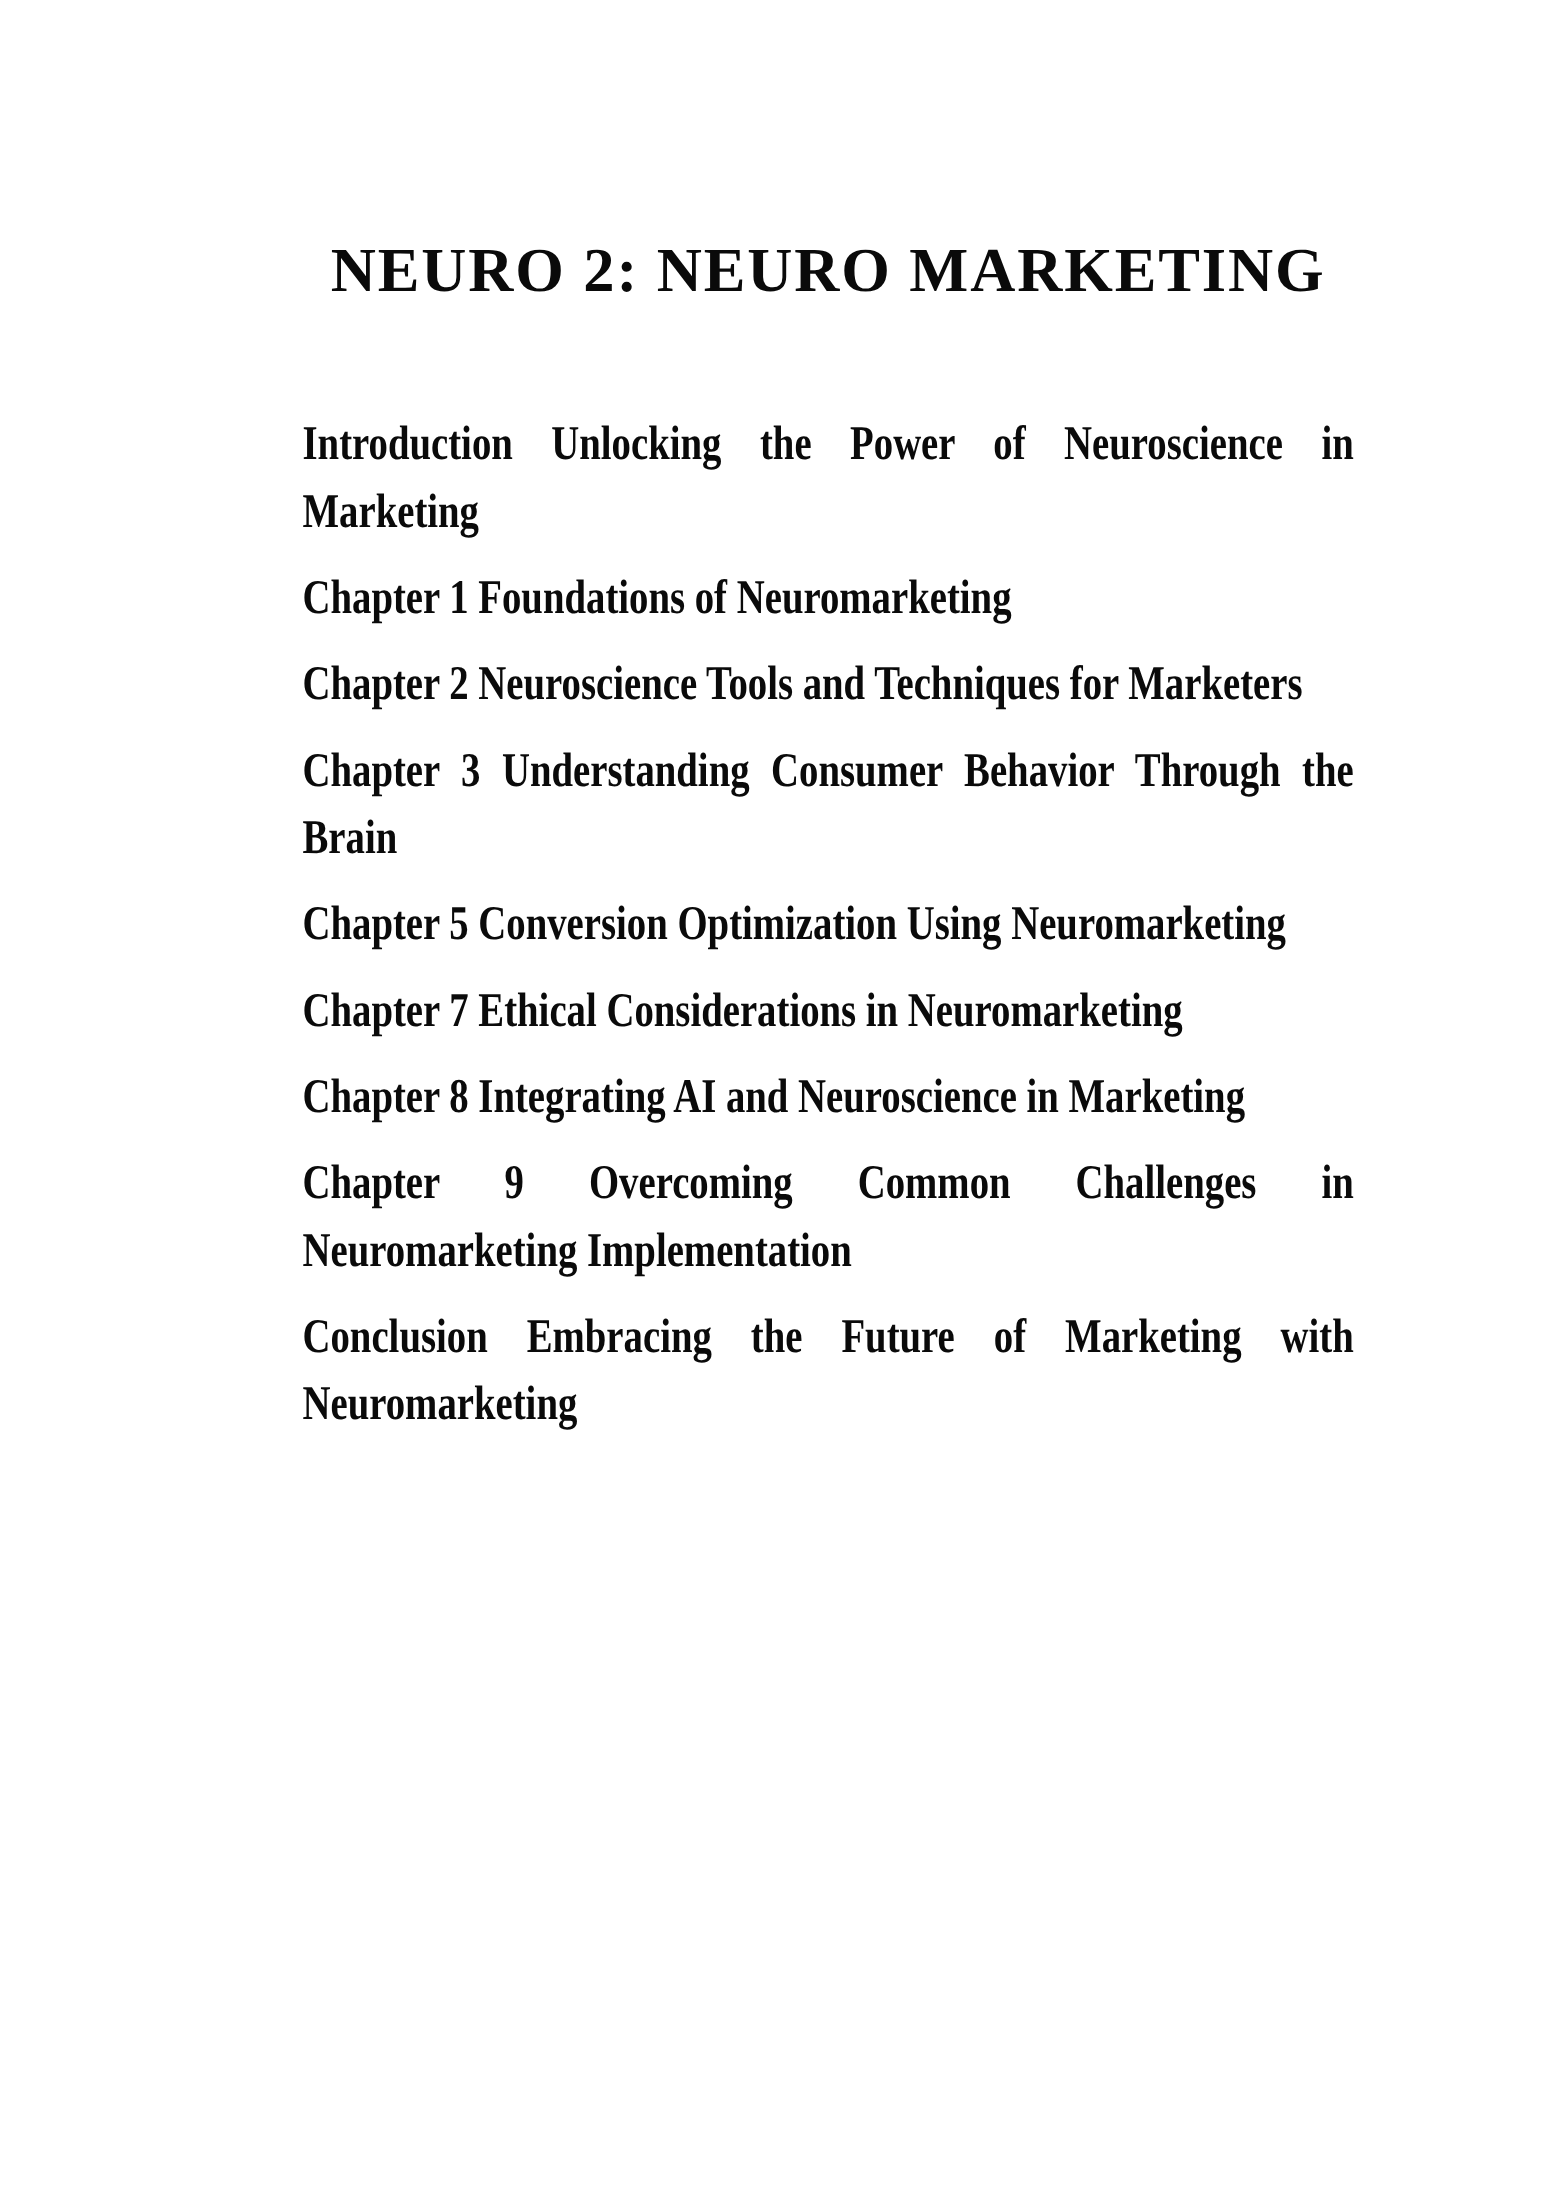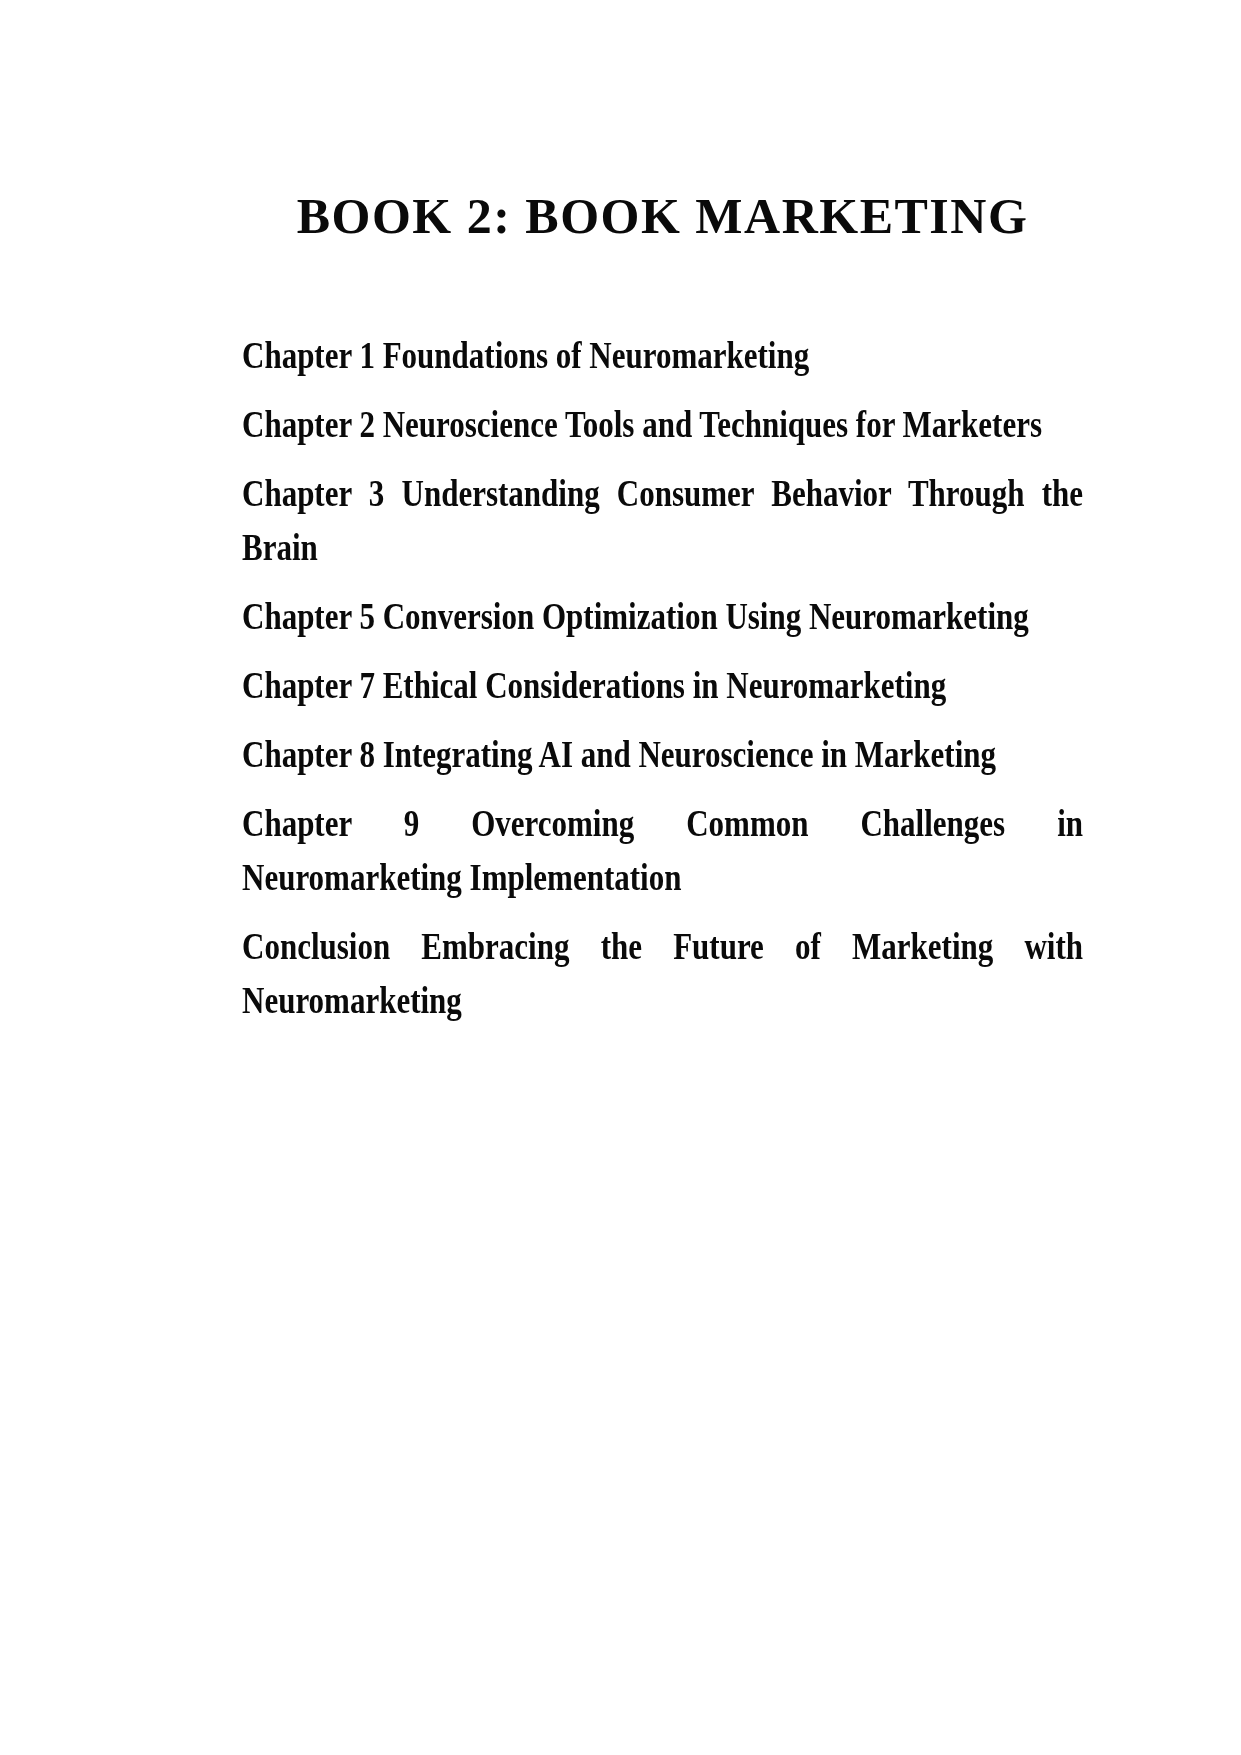--- a/index.html
+++ b/index.html
@@ -48,24 +48,28 @@
   .tl.just {
     text-align: justify;
     text-align-last: justify;
   }
 </style>
 </head>
 <body>
 
 <div class="page">
 
-  <h1 class="doc-title">BOOK 2: BOOK MARKETING</h1>
+  <h1 class="doc-title">NEURO 2: NEURO MARKETING</h1>
 
   <div class="toc">
 
+    <p class="toc-entry">
+      <span class="tl just">Introduction Unlocking the Power of Neuroscience in</span>
+      <span class="tl">Marketing</span>
+    </p>
 
     <p class="toc-entry">
       <span class="tl">Chapter 1 Foundations of Neuromarketing</span>
     </p>
 
     <p class="toc-entry">
       <span class="tl">Chapter 2 Neuroscience Tools and Techniques for Marketers</span>
     </p>
 
     <p class="toc-entry">

